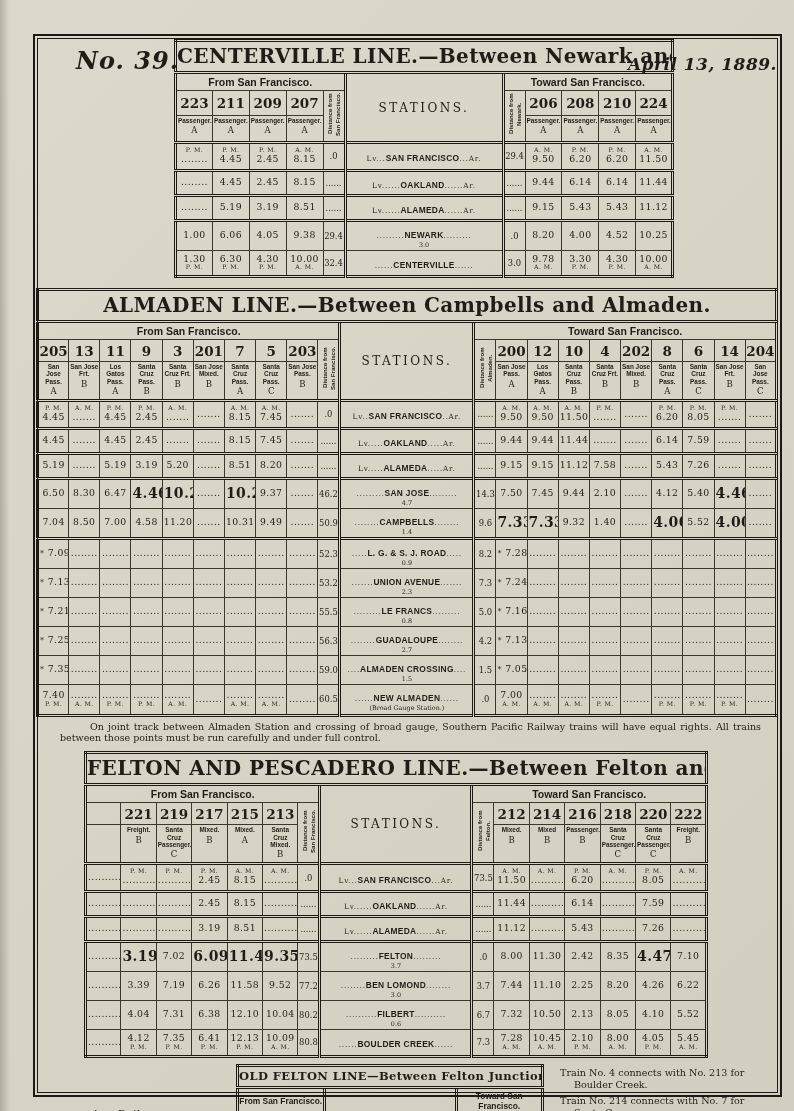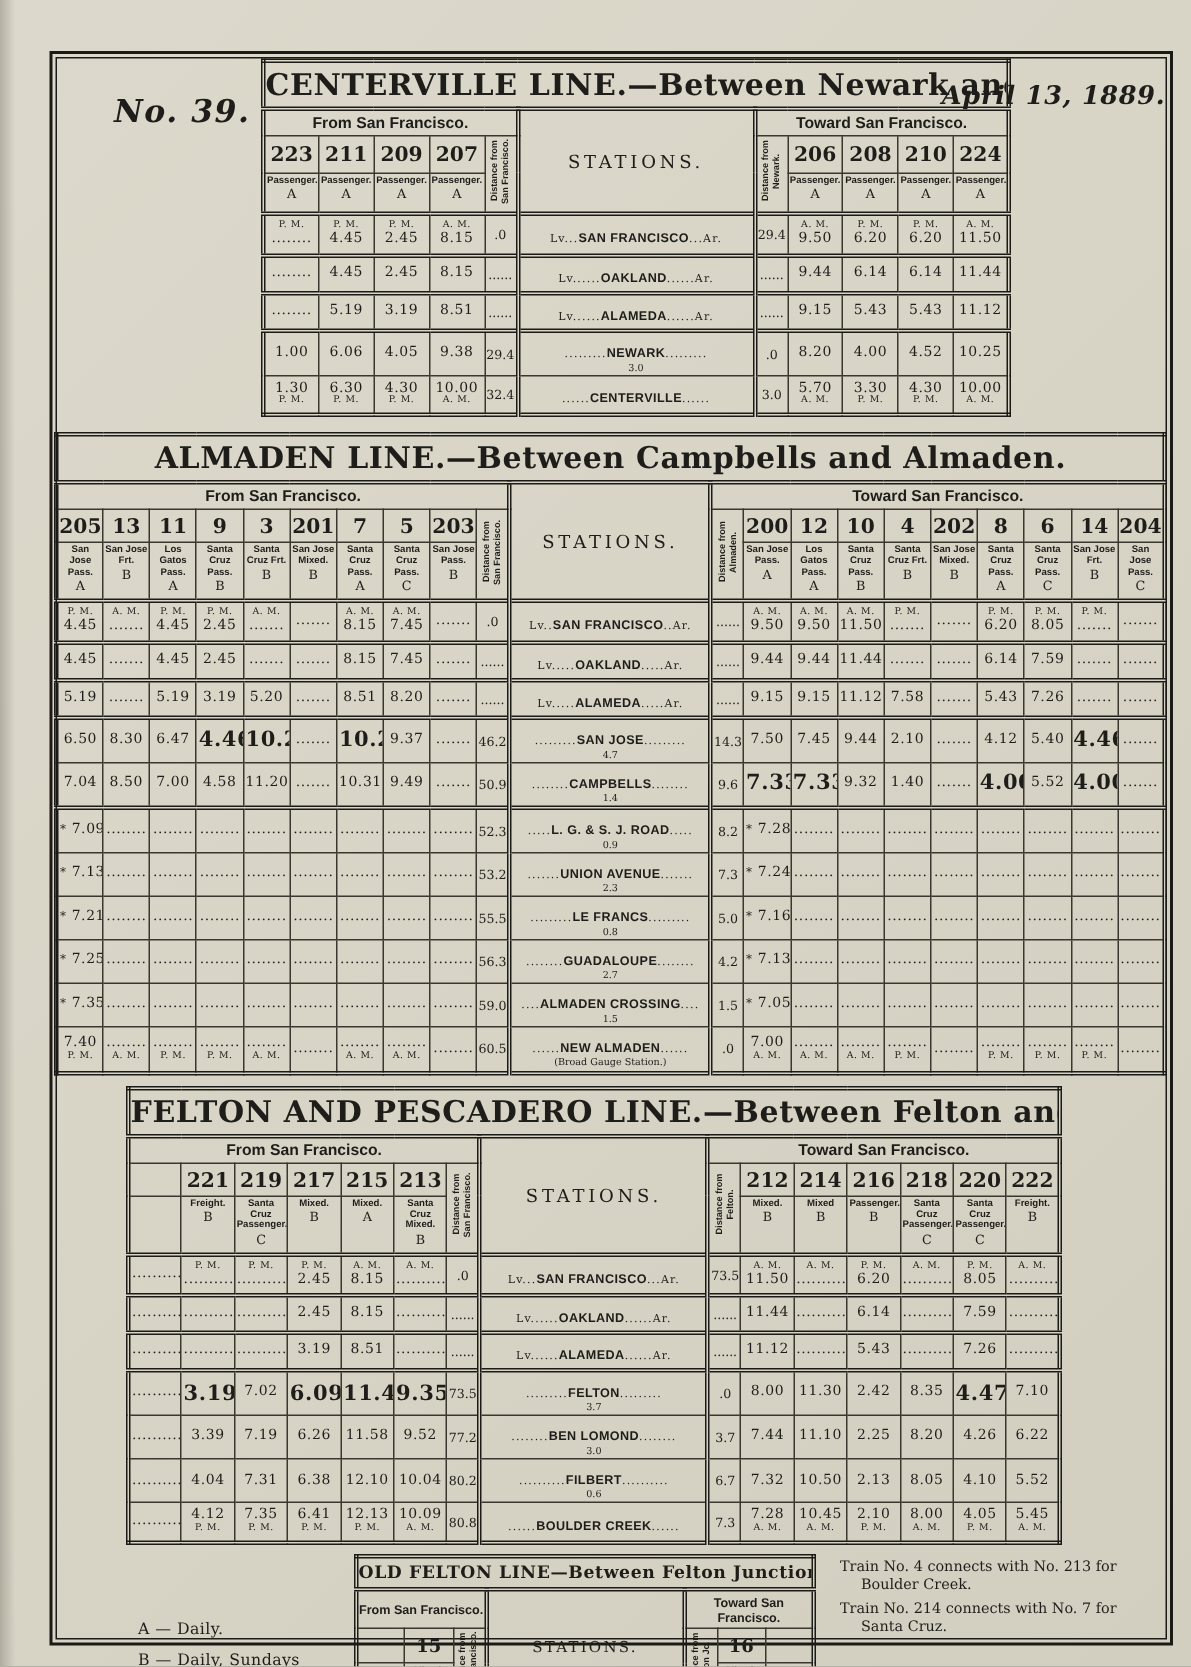--- a/index.html
+++ b/index.html
@@ -8,21 +8,21 @@
     background:linear-gradient(135deg,#dcd8cb 0%,#d8d4c6 45%,#d3cfc0 100%);
     font-family:"DejaVu Serif", serif; color:#1f1d1a; overflow:hidden;
   }
   .sheet::before { content:""; position:absolute; left:0; top:0; width:10px; height:100%;
     background:linear-gradient(90deg,rgba(60,55,45,.25),rgba(60,55,45,0)); }
   .frame { position:absolute; left:33px; top:34px; width:749px; height:1063px;
     border:2px solid #1c1a16; box-sizing:border-box; }
   .frame .inner { position:absolute; inset:2px; border:1px solid #1c1a16; }
   .content { position:absolute; left:36px; top:37px; width:743px; height:1057px; }
 
-  .issue { position:absolute; left:40px; top:24px; font-size:21px; font-weight:bold;
+  .issue { position:absolute; left:40px; top:9px; font-size:24px; font-weight:bold;
     font-style:italic; letter-spacing:1px; }
   .pagedate { position:absolute; right:2px; top:17px; font-size:17px; font-weight:bold;
     font-style:italic; letter-spacing:.5px;margin-left:48px; }
 
   
   table.tt { border-collapse:collapse; table-layout:fixed; border:3px double #1c1a16; }
   .tt td { border:1px solid #3a372f; text-align:center; vertical-align:middle;
     padding:0; overflow:hidden; }
   .tt td.title { border:none; border-bottom:3px double #1c1a16; padding:2px 0 3px;
     font-size:20px; font-weight:bold; letter-spacing:.4px; white-space:nowrap; }
@@ -294,21 +294,21 @@
                 <div class="ampm">P. M.</div>
               </td>
               <td class="tcell">
                 <div class="tval">10.00</div>
                 <div class="ampm">A. M.</div>
               </td>
               <td class="dcell">32.4</td>
               <td class="sta"><span class="ld">......</span><span class="nm">CENTERVILLE</span><span class="ld">......</span></td>
               <td class="dcell">3.0</td>
               <td class="tcell">
-                <div class="tval">5.70</div>
+                <div class="tval">9.78</div>
                 <div class="ampm">A. M.</div>
               </td>
               <td class="tcell">
                 <div class="tval">3.30</div>
                 <div class="ampm">P. M.</div>
               </td>
               <td class="tcell">
                 <div class="tval">4.30</div>
                 <div class="ampm">P. M.</div>
               </td>
@@ -1125,20 +1125,21 @@
                 <div class="ampm">P. M.</div>
               </td>
               <td class="tcell">
                 <div class="tval">........</div>
               </td>
             </tr>
           </tbody>
         </table>
       </div>
 
+    <div class="joint-note">On joint track between Almaden Station and crossing of broad gauge, Southern Pacific Railway trains will have equal rights.  All trains between those points must be run carefully and under full control.</div>
 
     <div class="tbl-felton">
         <table class="tt" style="width:100%">
           <colgroup>
             <col>
             <col>
             <col>
             <col>
             <col>
             <col>

